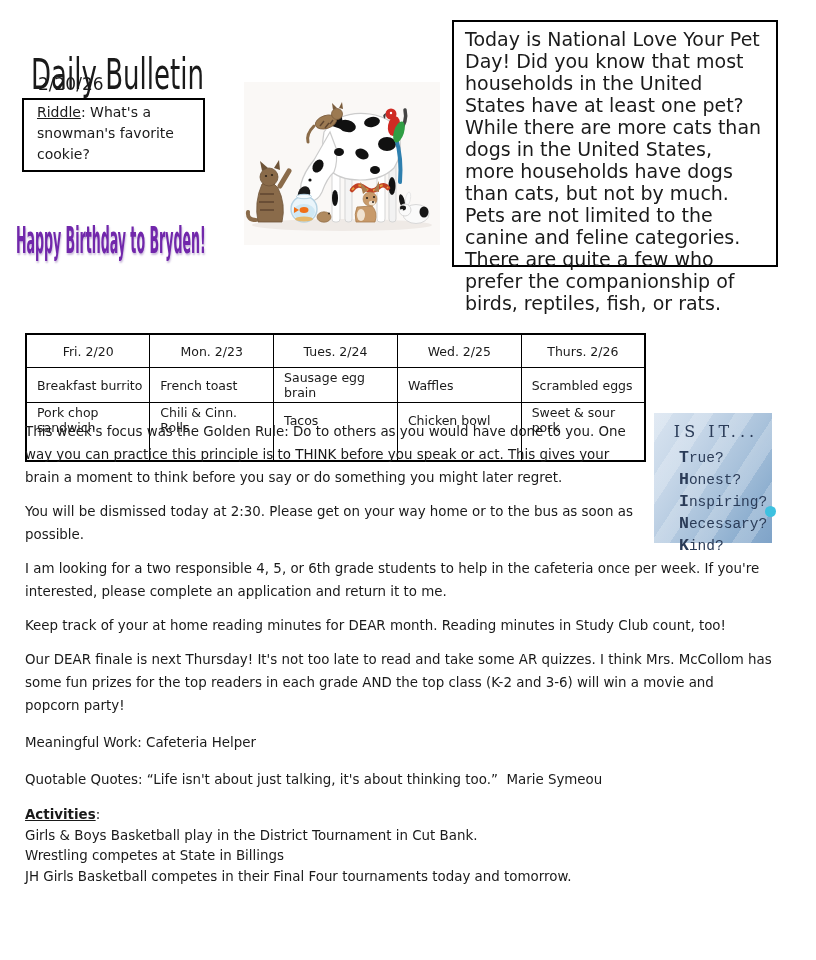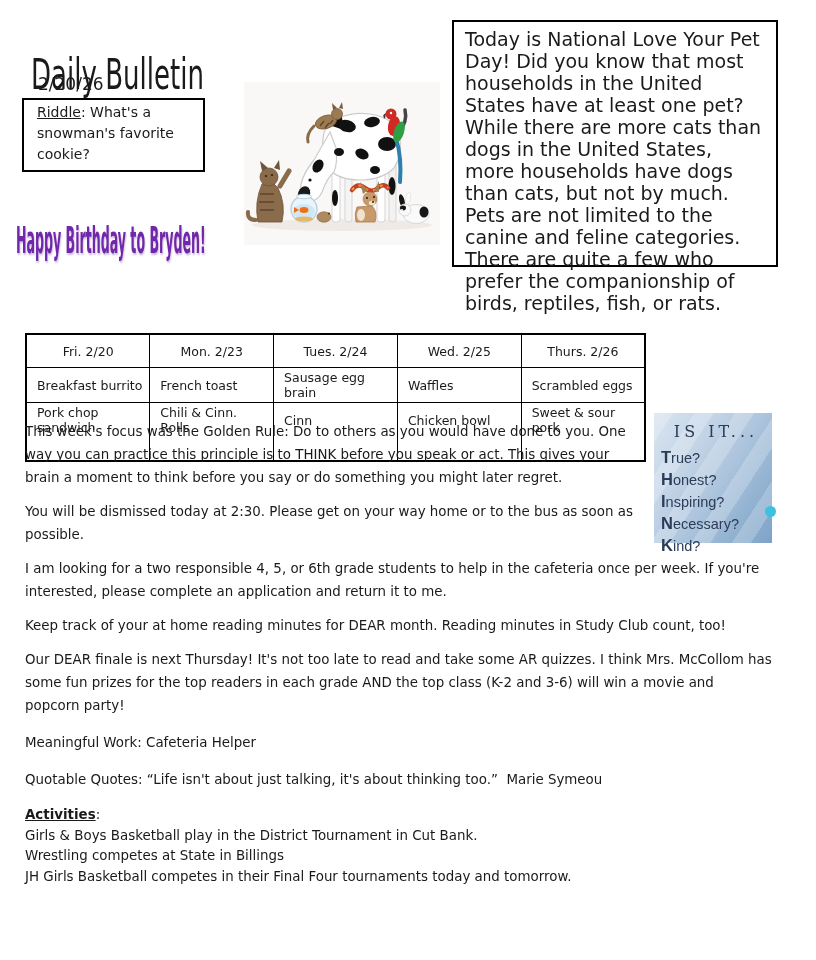--- a/index.html
+++ b/index.html
@@ -55,21 +55,21 @@
     background:
       repeating-linear-gradient(123deg,rgba(255,255,255,.22) 0 16px,rgba(255,255,255,0) 16px 34px),
       linear-gradient(123deg,#d9e4f0 0%,#c4d5e7 30%,#a9c2db 58%,#8fb0d0 80%,#7fa3c8 100%);
     color:#2b3c58;overflow:visible;
   }
   .think-head{
     font-family:"DejaVu Serif",serif;font-size:16px;letter-spacing:4px;
     text-align:center;padding:7px 0 4px 6px;font-weight:400;
   }
   .think-line{
-    font-family:Liberation Sans, sans-serif;font-size:14.5px;line-height:21px;padding-left:7px;
+    font-family:Liberation Mono, monospace;font-size:14.5px;line-height:21px;padding-left:25px;
   }
   .think-line .tl{font-weight:bold;font-size:16.5px;}
   .think-dot{
     position:absolute;right:-4px;bottom:26px;width:11px;height:11px;border-radius:50%;
     background:#3ec1e0;
   }
   
   .activities{line-height:20.5px;}
   .act-head{font-weight:bold;text-decoration:underline;}
   .act-line{white-space:pre-wrap;}
@@ -200,21 +200,21 @@
     <tr>
       <td>Breakfast burrito</td>
       <td>French toast</td>
       <td>Sausage egg brain</td>
       <td>Waffles</td>
       <td>Scrambled eggs</td>
     </tr>
     <tr class="last">
       <td>Pork chop sandwich</td>
       <td>Chili &amp; Cinn. Rolls</td>
-      <td>Cinn</td>
+      <td>Tacos</td>
       <td>Chicken bowl</td>
       <td>Sweet &amp; sour pork</td>
     </tr>
   </tbody>
     </table>
 
   <div class="body">
     <div class="think">
       <div class="think-head">IS IT...</div>
       <div class="think-line"><span class="tl">T</span><span>rue?</span></div>

